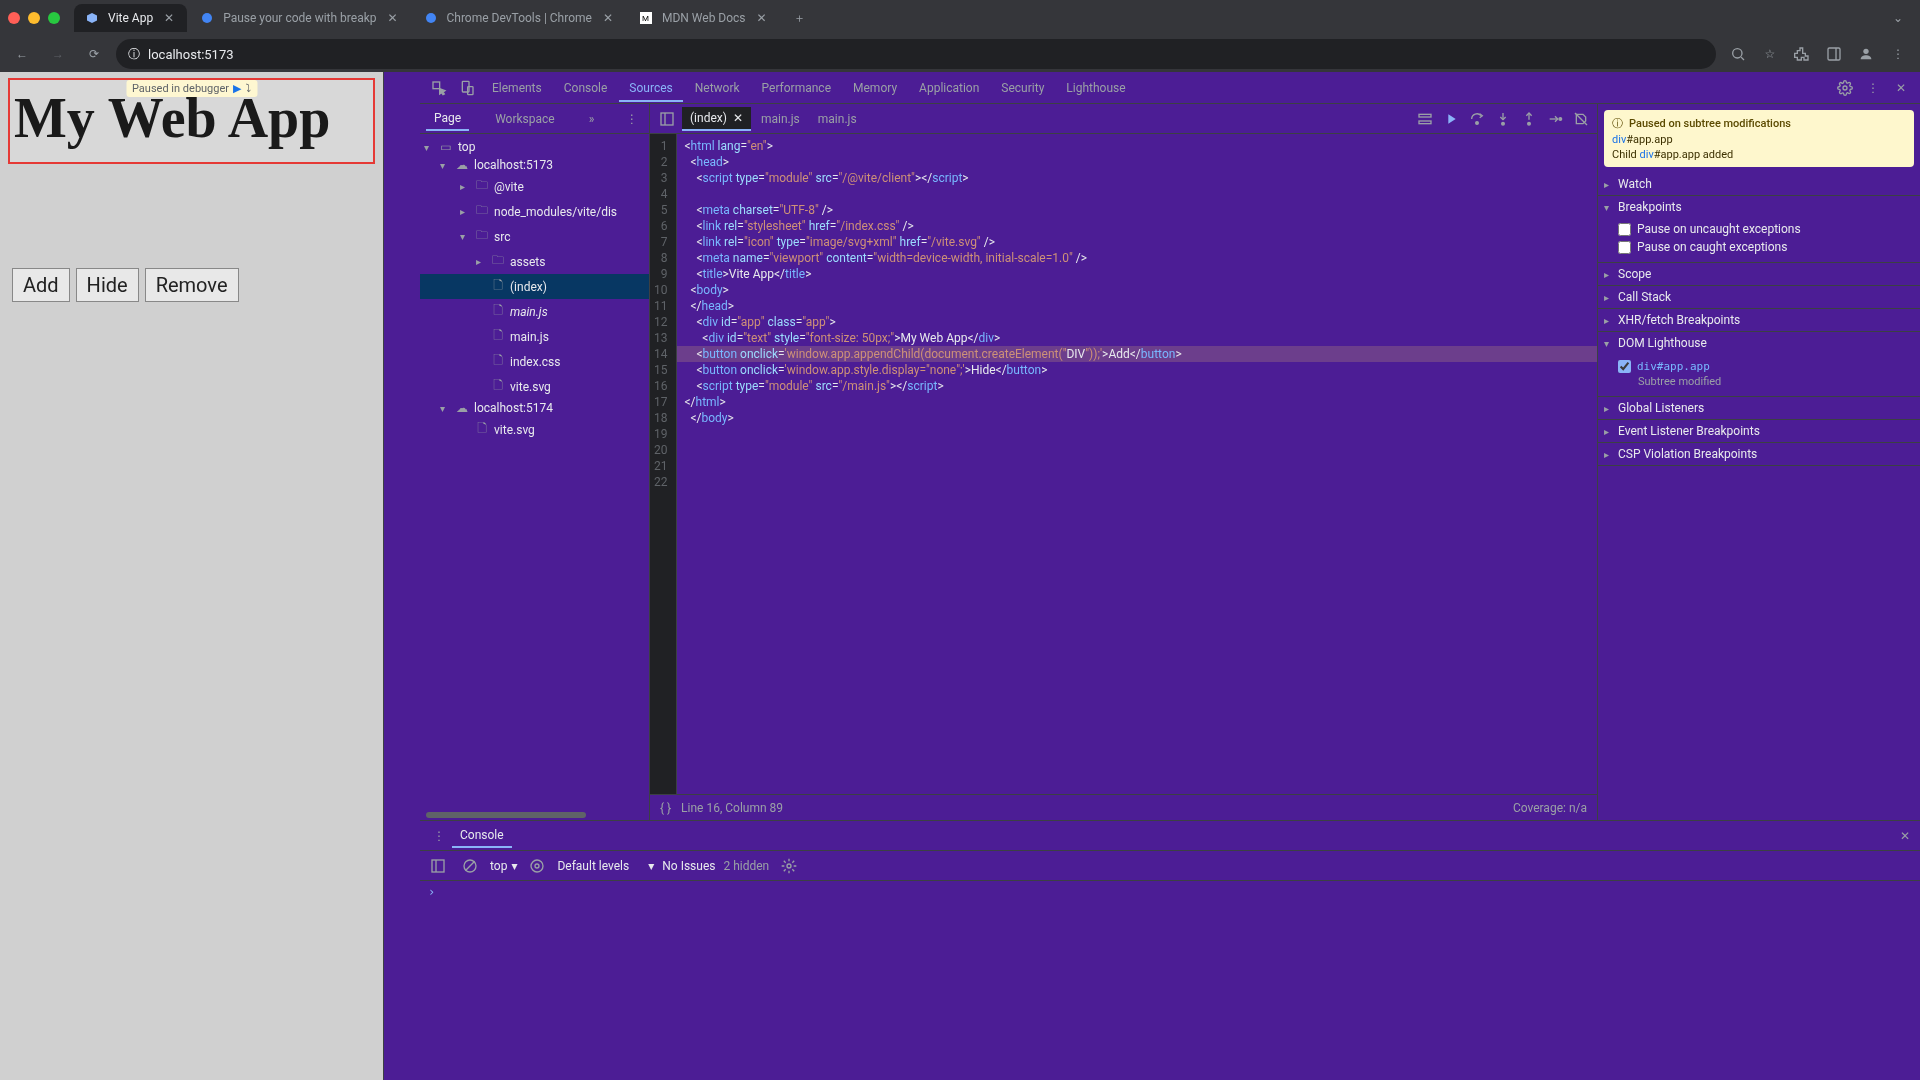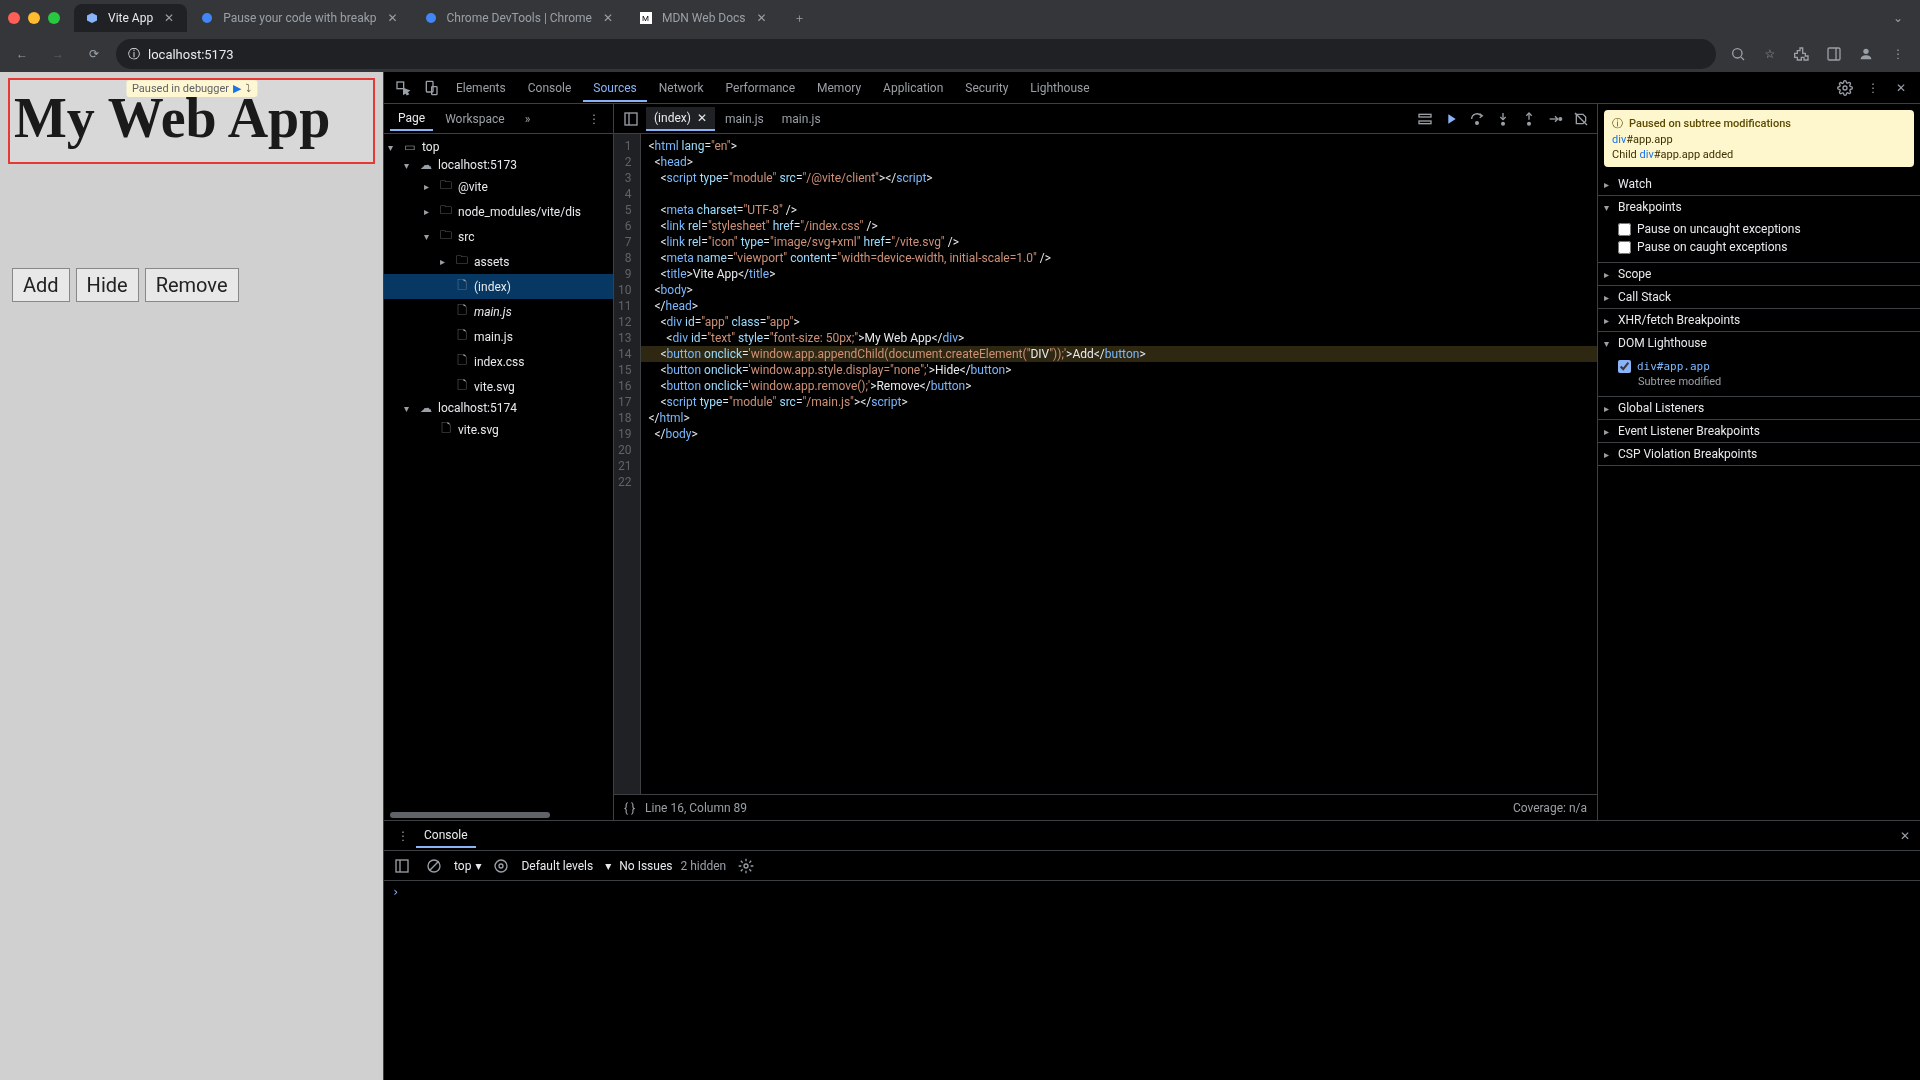--- a/index.html
+++ b/index.html
@@ -32,33 +32,33 @@
 .main-layout { display: flex; height: calc(1080px - 72px); }
 .page-preview { width: 384px; background: #d0d0d0; position: relative; border-right: 1px solid #3c4043; }
 .paused-badge { position: absolute; top: 8px; left: 50%; transform: translateX(-50%); background: #fef7d1; color: #5f6368; padding: 2px 6px; border-radius: 3px; font-size: 11px; display: flex; align-items: center; gap: 4px; z-index: 10; }
 .paused-badge .btn-mini { cursor: pointer; }
 .page-content-box { position: absolute; top: 6px; left: 8px; right: 8px; border: 2px solid #e53935; padding: 8px 4px 12px 4px; background: #d8d8d8; }
 .page-h1 { font-family: "Times New Roman", serif; font-size: 56px; font-weight: bold; color: #1a1a1a; line-height: 1.1; }
 .page-buttons { display: flex; gap: 6px; margin-top: 8px; padding: 0 2px; }
 .page-btn { background: #e8e8e8; border: 1px solid #888; padding: 4px 10px; font-size: 20px; color: #222; cursor: pointer; }
 
 
-.devtools { flex: 1; display: flex; flex-direction: column; background: #000000; }
+.devtools { flex: 1; display: flex; flex-direction: column; background: #4c1d95; padding-left: 36px; }
 .dt-header { display: flex; align-items: center; height: 32px; border-bottom: 1px solid #3c4043; padding: 0 6px; gap: 2px; }
 .dt-header-btn { width: 26px; height: 26px; display: flex; align-items: center; justify-content: center; cursor: pointer; color: #9aa0a6; }
 .dt-tab { padding: 6px 10px; cursor: pointer; color: #9aa0a6; font-size: 12px; position: relative; }
 .dt-tab.active { color: #8ab4f8; }
 .dt-tab.active::after { content: ''; position: absolute; bottom: -1px; left: 0; right: 0; height: 2px; background: #8ab4f8; }
 .dt-header-right { margin-left: auto; display: flex; gap: 2px; }
 
 .dt-body { flex: 1; display: flex; flex-direction: column; min-height: 0; }
 .sources-row { flex: 1; display: flex; min-height: 0; }
 
 
-.sources-subhdr { display: flex; align-items: center; height: 30px; border-bottom: 1px solid #3c4043; padding: 0 6px; gap: 4px; }
+.sources-subhdr { display: flex; align-items: center; height: 30px; border-bottom: 1px solid #3c4043; padding: 0 6px; gap: 18px; }
 .sub-tab { padding: 4px 8px; cursor: pointer; color: #9aa0a6; font-size: 12px; }
 .sub-tab.active { color: #e8eaed; border-bottom: 2px solid #8ab4f8; }
 
 
 .file-nav { width: 230px; border-right: 1px solid #3c4043; display: flex; flex-direction: column; }
 .file-tree { flex: 1; overflow-y: auto; padding: 4px 0; font-size: 12px; }
 .tree-row { display: flex; align-items: center; gap: 4px; padding: 2px 4px; cursor: pointer; color: #e8eaed; white-space: nowrap; }
 .tree-row.selected { background: #073763; }
 .twisty { width: 10px; font-size: 10px; color: #9aa0a6; }
 .tree-icon { width: 16px; display: flex; justify-content: center; color: #9aa0a6; }
@@ -108,21 +108,21 @@
 .console-drawer { border-top: 1px solid #3c4043; display: flex; flex-direction: column; height: 260px; }
 .drawer-tabs { display: flex; align-items: center; height: 30px; border-bottom: 1px solid #3c4043; padding: 0 6px; }
 .drawer-tab { padding: 4px 8px; color: #9aa0a6; cursor: pointer; }
 .drawer-tab.active { color: #e8eaed; border-bottom: 2px solid #8ab4f8; }
 .drawer-close { margin-left: auto; cursor: pointer; color: #9aa0a6; padding: 4px; }
 .console-toolbar { display: flex; align-items: center; height: 30px; border-bottom: 1px solid #3c4043; padding: 0 6px; gap: 8px; }
 .console-toolbar .tb-btn { width: 24px; height: 24px; display: flex; align-items: center; justify-content: center; cursor: pointer; color: #9aa0a6; }
 .ctx-select { display: flex; align-items: center; gap: 4px; cursor: pointer; color: #e8eaed; }
 .filter-input { flex: 1; background: #292a2d; border: 1px solid #3c4043; border-radius: 3px; padding: 2px 8px; font-size: 12px; color: #e8eaed; }
 .filter-input::placeholder { color: #9aa0a6; }
-.levels { cursor: pointer; color: #e8eaed; display: flex; align-items: center; gap: 12px; }
+.levels { cursor: pointer; color: #e8eaed; display: flex; align-items: center; gap: 19px; }
 .issues { color: #e8eaed; }
 .hidden-count { color: #9aa0a6; }
 .console-body { flex: 1; padding: 4px 8px; }
 .prompt-caret { color: #8ab4f8; font-family: Menlo, monospace; }
 
 svg { width: 16px; height: 16px; }
 .sm svg { width: 12px; height: 12px; }
 </style>
 </head>
 <body>
@@ -445,21 +445,20 @@
 <div class="code-line">    <span class="tok-punc">&lt;</span><span class="tok-tag">link</span> <span class="tok-attr">rel</span>=<span class="tok-str">"stylesheet"</span> <span class="tok-attr">href</span>=<span class="tok-str">"/index.css"</span> <span class="tok-punc">/&gt;</span></div>
 <div class="code-line">    <span class="tok-punc">&lt;</span><span class="tok-tag">link</span> <span class="tok-attr">rel</span>=<span class="tok-str">"icon"</span> <span class="tok-attr">type</span>=<span class="tok-str">"image/svg+xml"</span> <span class="tok-attr">href</span>=<span class="tok-str">"/vite.svg"</span> <span class="tok-punc">/&gt;</span></div>
 <div class="code-line">    <span class="tok-punc">&lt;</span><span class="tok-tag">meta</span> <span class="tok-attr">name</span>=<span class="tok-str">"viewport"</span> <span class="tok-attr">content</span>=<span class="tok-str">"width=device-width, initial-scale=1.0"</span> <span class="tok-punc">/&gt;</span></div>
 <div class="code-line">    <span class="tok-punc">&lt;</span><span class="tok-tag">title</span><span class="tok-punc">&gt;</span><span class="tok-txt">Vite App</span><span class="tok-punc">&lt;/</span><span class="tok-tag">title</span><span class="tok-punc">&gt;</span></div>
 <div class="code-line">  <span class="tok-punc">&lt;</span><span class="tok-tag">body</span><span class="tok-punc">&gt;</span></div>
 <div class="code-line">  <span class="tok-punc">&lt;/</span><span class="tok-tag">head</span><span class="tok-punc">&gt;</span></div>
 <div class="code-line">    <span class="tok-punc">&lt;</span><span class="tok-tag">div</span> <span class="tok-attr">id</span>=<span class="tok-str">"app"</span> <span class="tok-attr">class</span>=<span class="tok-str">"app"</span><span class="tok-punc">&gt;</span></div>
 <div class="code-line">      <span class="tok-punc">&lt;</span><span class="tok-tag">div</span> <span class="tok-attr">id</span>=<span class="tok-str">"text"</span> <span class="tok-attr">style</span>=<span class="tok-str">"font-size: 50px;"</span><span class="tok-punc">&gt;</span><span class="tok-txt">My Web App</span><span class="tok-punc">&lt;/</span><span class="tok-tag">div</span><span class="tok-punc">&gt;</span></div>
 <div class="code-line hl">    <span class="tok-punc">&lt;</span><span class="tok-tag">button</span> <span class="tok-attr">onclick</span>=<span class="tok-str">'window.app.appendChild(document.createElement("<span class="cursor-mark">DIV</span>"));'</span><span class="tok-punc">&gt;</span><span class="tok-txt">Add</span><span class="tok-punc">&lt;/</span><span class="tok-tag">button</span><span class="tok-punc">&gt;</span></div>
 <div class="code-line">    <span class="tok-punc">&lt;</span><span class="tok-tag">button</span> <span class="tok-attr">onclick</span>=<span class="tok-str">'window.app.style.display="none";'</span><span class="tok-punc">&gt;</span><span class="tok-txt">Hide</span><span class="tok-punc">&lt;/</span><span class="tok-tag">button</span><span class="tok-punc">&gt;</span></div>
-<div class="code-line">    <span class="tok-punc">&lt;</span><span class="tok-tag">button</span> <span class="tok-attr">onclick</span>=<span class="tok-str">'window.app.remove();'</span><span class="tok-punc">&gt;</span><span class="tok-txt">Remove</span><span class="tok-punc">&lt;/</span><span class="tok-tag">button</span><span class="tok-punc">&gt;</span></div>
 <div class="code-line">    <span class="tok-punc">&lt;</span><span class="tok-tag">script</span> <span class="tok-attr">type</span>=<span class="tok-str">"module"</span> <span class="tok-attr">src</span>=<span class="tok-str">"/main.js"</span><span class="tok-punc">&gt;&lt;/</span><span class="tok-tag">script</span><span class="tok-punc">&gt;</span></div>
 <div class="code-line"><span class="tok-punc">&lt;/</span><span class="tok-tag">html</span><span class="tok-punc">&gt;</span></div>
 <div class="code-line">  <span class="tok-punc">&lt;/</span><span class="tok-tag">body</span><span class="tok-punc">&gt;</span></div>
 <div class="code-line"></div>
             </div>
           </div>
           <div class="status-bar">
             <span>{ }</span>
             <span>Line 16, Column 89</span>
             <span class="status-right">Coverage: n/a</span>

